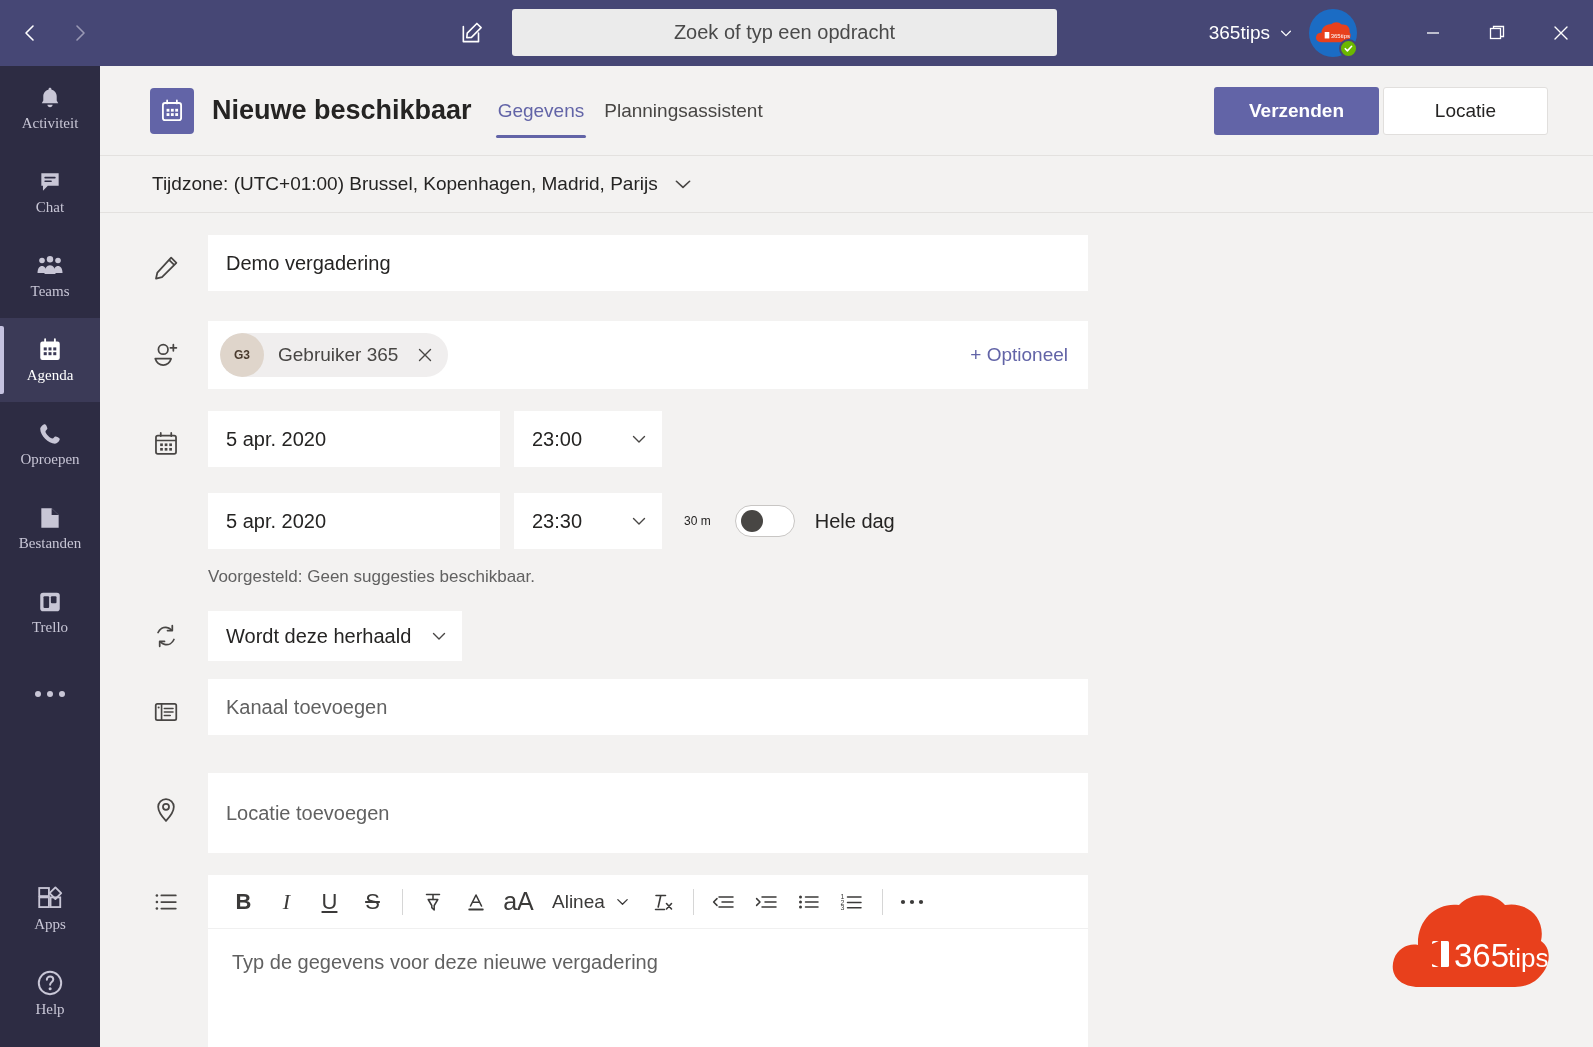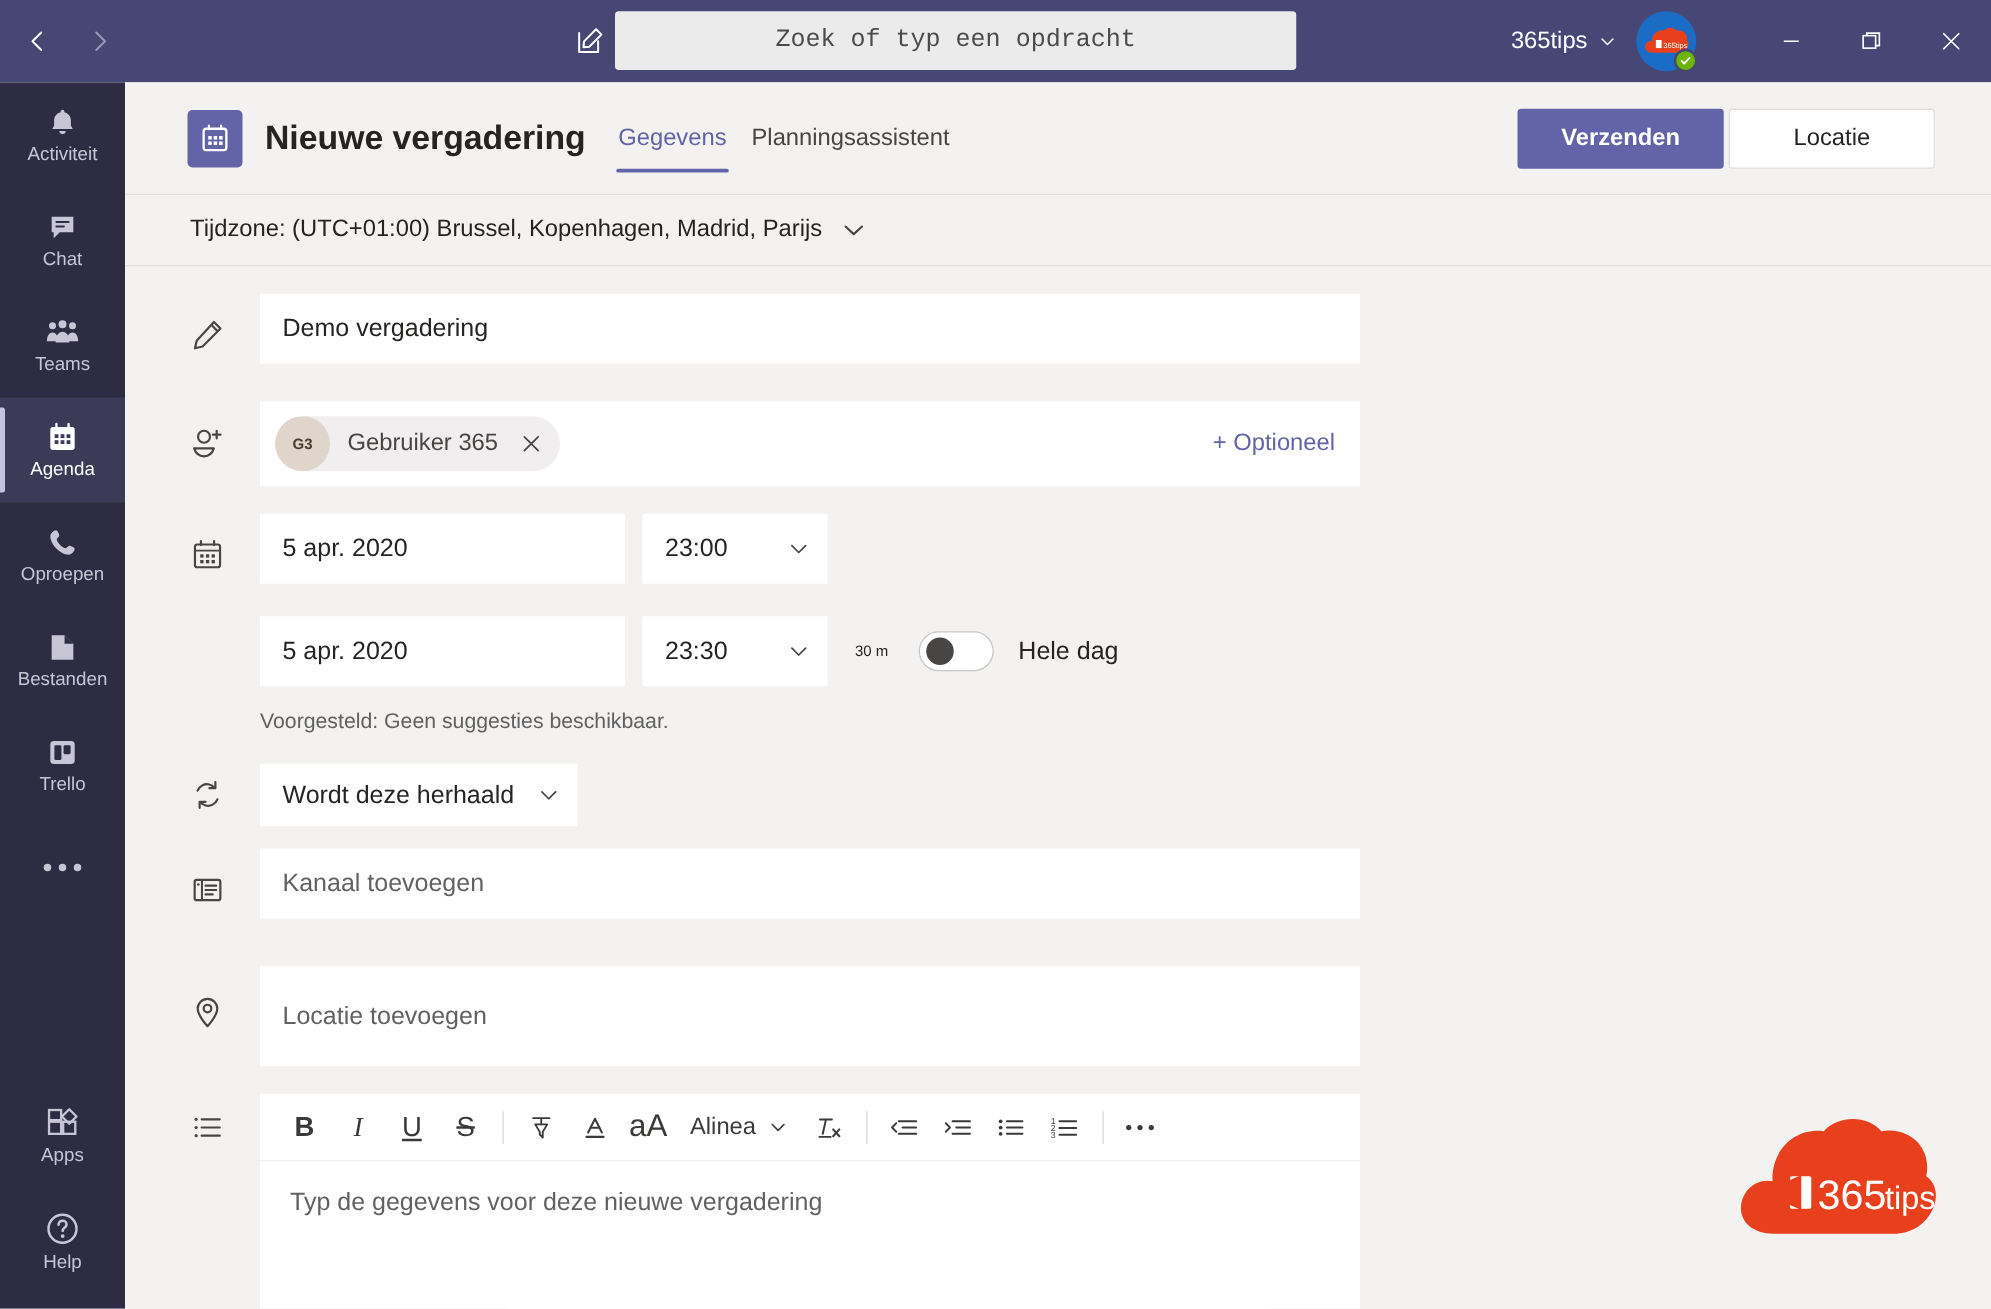--- a/index.html
+++ b/index.html
@@ -21,24 +21,24 @@
     width: 32px; height: 32px; display: flex; align-items: center; justify-content: center;
     cursor: pointer; background: transparent; border: none;
   }
   .nav-btn svg { display: block; }
   .compose-btn {
     position: absolute; left: 455px; top: 50%; transform: translateY(-50%);
     width: 34px; height: 34px; display: flex; align-items: center; justify-content: center;
     cursor: pointer;
   }
   .searchbox {
-    position: absolute; left: 492px; top: 9px; width: 545px; height: 47px;
+    position: absolute; left: 512px; top: 9px; width: 545px; height: 47px;
     background: #ebebeb; border-radius: 3px;
     display: flex; align-items: center; justify-content: center;
-    font-size: 20px; color: #4a4a4a; cursor: text; font-family: Liberation Mono, monospace;
+    font-size: 20px; color: #4a4a4a; cursor: text;
   }
   .tenant {
     position: absolute; right: 300px; top: 50%; transform: translateY(-50%);
     display: flex; align-items: center; gap: 9px; color: #fff; font-size: 19px; cursor: pointer;
   }
   .avatar-wrap {
     position: absolute; right: 236px; top: 50%; transform: translateY(-50%);
     width: 48px; height: 48px; cursor: pointer;
   }
   .avatar-circle {
@@ -66,21 +66,21 @@
   
   .sidebar {
     width: 100px; flex: 0 0 100px; background: #2d2c43;
     display: flex; flex-direction: column; position: relative;
   }
   .rail-item {
     height: 84px; display: flex; flex-direction: column; align-items: center;
     justify-content: center; gap: 5px; color: #c8c6d6; cursor: pointer;
     position: relative; text-decoration: none;
   }
-  .rail-item .lbl { font-size: 15px; line-height: 1; }
+  .rail-item .lbl { font-size: 15px; line-height: 1; font-family: Liberation Serif, serif; }
   .rail-item.active { background: #3b3a57; color: #fff; }
   .rail-item.active::before {
     content: ""; position: absolute; left: 0; top: 8px; bottom: 8px;
     width: 4px; background: #c5c2e0; border-radius: 0 2px 2px 0;
   }
   .rail-dots { height: 80px; display: flex; align-items: center; justify-content: center; cursor: pointer; }
   .rail-spacer { flex: 1 1 auto; }
 
   
   .main { flex: 1 1 auto; background: #f3f2f1; display: flex; flex-direction: column; min-width: 0; position: relative; }
@@ -390,21 +390,21 @@
             <path d="M7.5 2.2 L7.5 5 M16.5 2.2 L16.5 5" stroke="#ffffff" stroke-width="1.6" stroke-linecap="round"></path>
             <rect x="3.6" y="4.6" width="16.8" height="15.8" rx="2" fill="none" stroke="#ffffff" stroke-width="1.7"></rect>
             <rect x="7" y="10" width="2.6" height="2.6" fill="#ffffff"></rect>
             <rect x="11" y="10" width="2.6" height="2.6" fill="#ffffff"></rect>
             <rect x="15" y="10" width="2.6" height="2.6" fill="#ffffff"></rect>
             <rect x="7" y="14" width="2.6" height="2.6" fill="#ffffff"></rect>
             <rect x="11" y="14" width="2.6" height="2.6" fill="#ffffff"></rect>
             <rect x="15" y="14" width="2.6" height="2.6" fill="#ffffff"></rect>
           </svg>
         </div>
-        <div class="header-title">Nieuwe vergadering</div>
+        <div class="header-title">Nieuwe beschikbaar</div>
         <div class="tabs">
           <div class="tab active">Gegevens</div>
           <div class="tab">Planningsassistent</div>
         </div>
         <div class="header-actions">
           <button class="btn btn-primary">Verzenden</button>
           <button class="btn btn-secondary">Locatie</button>
         </div>
       </div>
 

